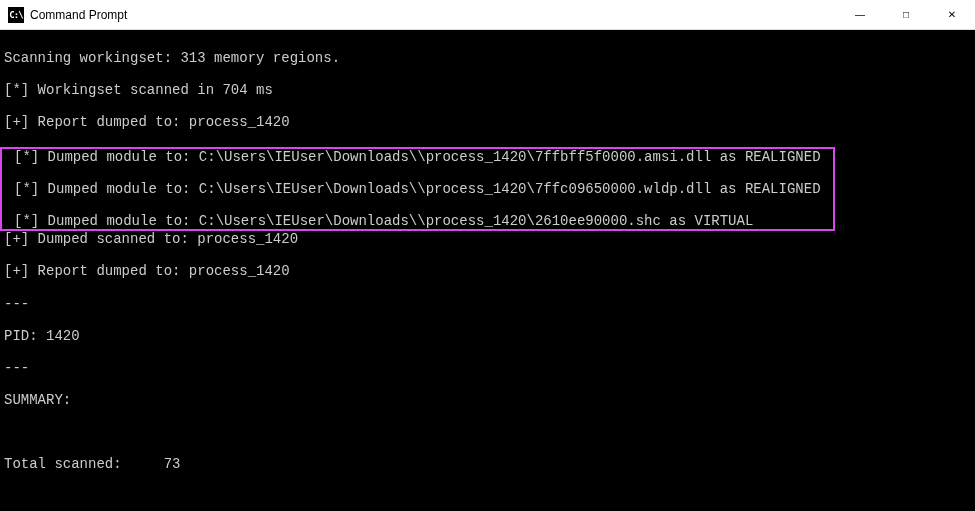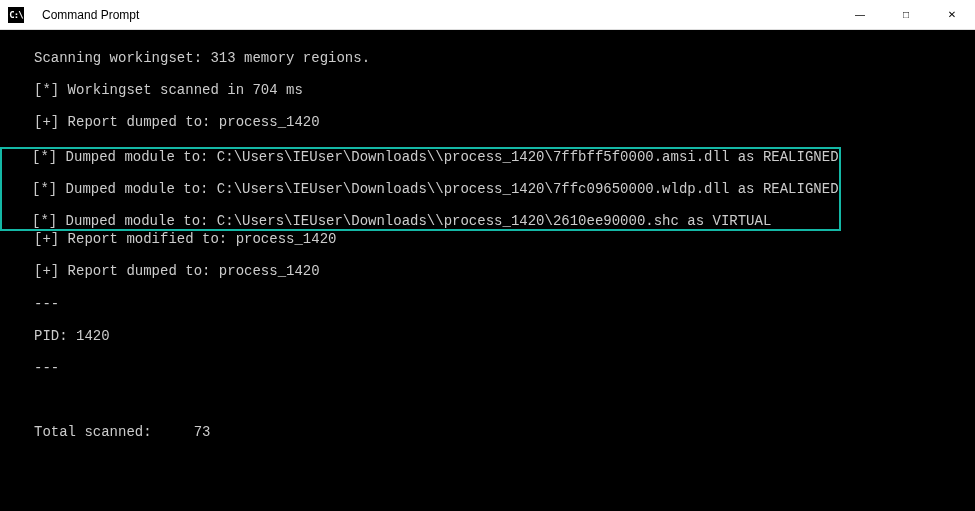--- a/index.html
+++ b/index.html
@@ -36,21 +36,21 @@
       display: inline-flex;
       align-items: center;
       justify-content: center;
       background: #000;
       color: #fff;
       font-family: Consolas, monospace;
       font-size: 9px;
       font-weight: bold;
       letter-spacing: -1px;
     }
-    .titlebar-label { flex: 1; margin-left: 12px; }
+    .titlebar-label { flex: 1; }
     .window-controls {
       display: flex;
       height: 100%;
     }
     .win-btn {
       width: 46px;
       height: 100%;
       display: flex;
       align-items: center;
       justify-content: center;
@@ -66,24 +66,24 @@
       padding: 4px 0 4px 4px;
       line-height: 1.15;
       position: relative;
       white-space: pre;
       overflow-y: auto;
       overflow-x: hidden;
     }
     .terminal::-webkit-scrollbar { width: 16px; }
     .terminal::-webkit-scrollbar-track { background: #1a1a1a; }
     .terminal::-webkit-scrollbar-thumb { background: #4d4d4d; }
-    .line { display: block; margin-left: 30px; }
+    .line { display: block; }
     .highlight-box {
-      border: 2px solid #14b8a6;
-      padding: 0 0;
+      border: 2px solid #d946ef;
+      padding: 0 12px;
       margin-left: -4px;
       display: inline-block;
     }
     .stat-label { display: inline-block; }
     .stat-val { display: inline-block; }
   </style>
 </head>
 <body>
 
 <div class="window">
@@ -98,25 +98,26 @@
     </div>
   </div>
 
   <div class="terminal">
 <span class="line">Scanning workingset: 313 memory regions.</span>
 <span class="line">[*] Workingset scanned in 704 ms</span>
 <span class="line">[+] Report dumped to: process_1420</span>
 <span class="highlight-box"><span class="line">[*] Dumped module to: C:\Users\IEUser\Downloads\\process_1420\7ffbff5f0000.amsi.dll as REALIGNED</span>
 <span class="line">[*] Dumped module to: C:\Users\IEUser\Downloads\\process_1420\7ffc09650000.wldp.dll as REALIGNED</span>
 <span class="line">[*] Dumped module to: C:\Users\IEUser\Downloads\\process_1420\2610ee90000.shc as VIRTUAL</span></span>
-<span class="line">[+] Report modified to: process_1420</span>
+<span class="line">[+] Dumped scanned to: process_1420</span>
 <span class="line">[+] Report dumped to: process_1420</span>
 <span class="line">---</span>
 <span class="line">PID: 1420</span>
 <span class="line">---</span>
+<span class="line">SUMMARY:</span>
 <span class="line"> </span>
 <span class="line"><span class="stat-label">Total scanned:     </span><span class="stat-val">73</span></span>
 
 
 
 
 
 
 
 

